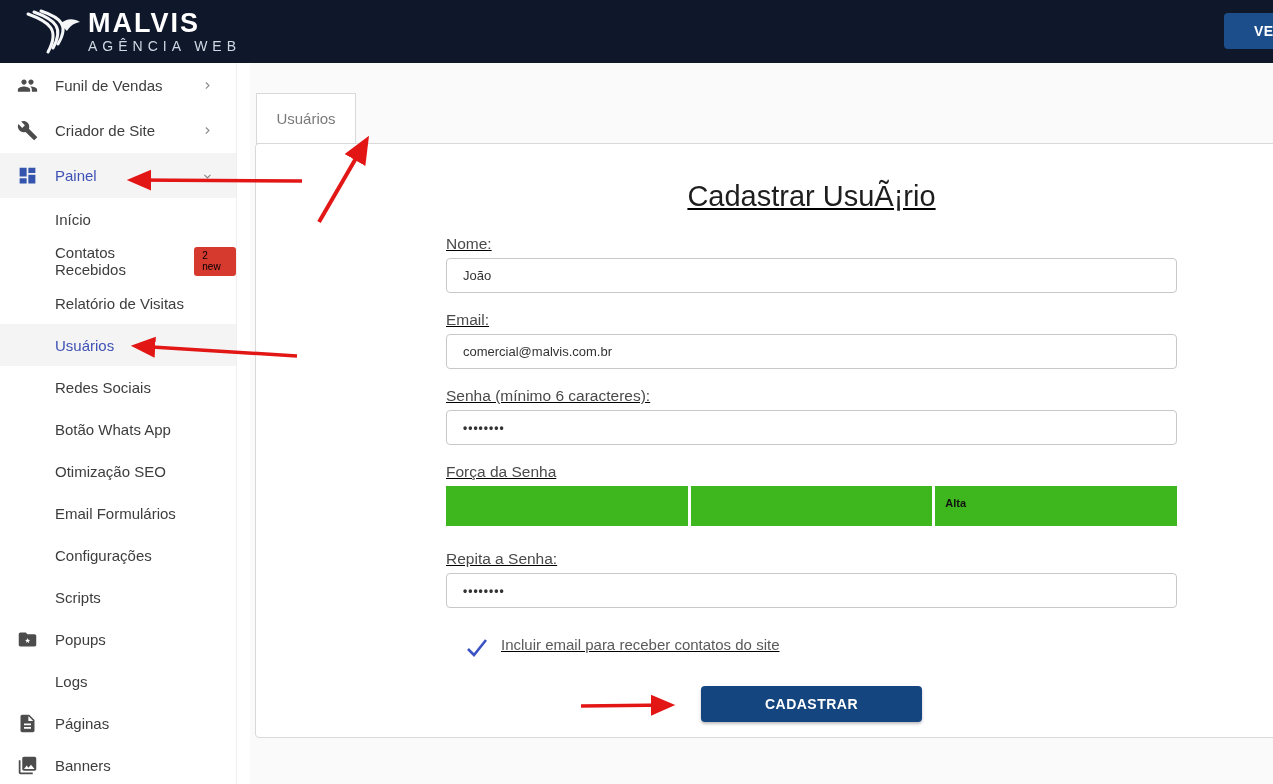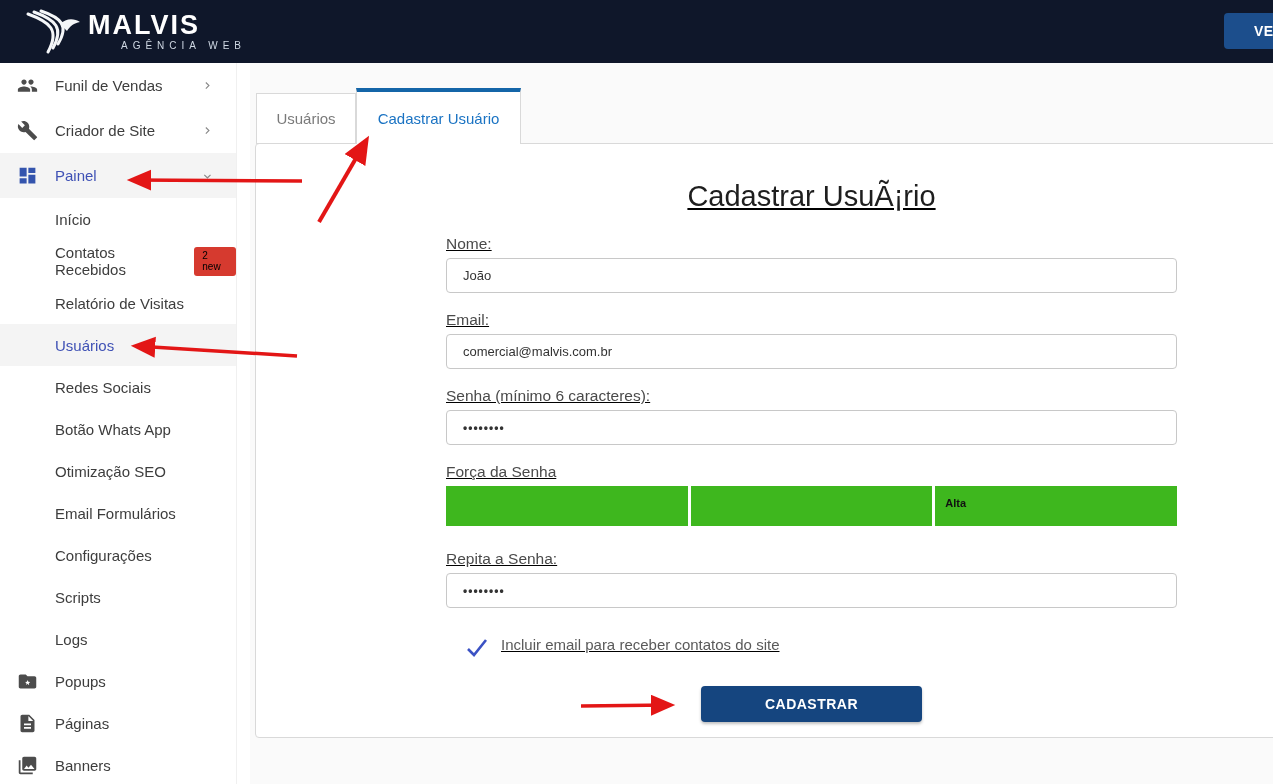--- a/index.html
+++ b/index.html
@@ -5,21 +5,21 @@
   * { margin:0; padding:0; box-sizing:border-box; }
   html,body { width:1273px; height:784px; overflow:hidden; }
   body { font-family:"Liberation Sans", sans-serif; background:#fafafa; position:relative; }
 
   
   .topbar { position:absolute; left:0; top:0; width:1273px; height:63px; background:#0f172a; z-index:10; }
   .brand { position:absolute; left:20px; top:6px; display:flex; align-items:center; }
   .brand-logo { width:62px; height:50px; }
   .brand-text { margin-left:6px; color:#fff; }
   .brand-name { font-size:27px; font-weight:bold; letter-spacing:2px; line-height:28px; }
-  .brand-sub { font-size:10px; letter-spacing:5px; color:#cfd8e3; margin-top:1px;margin-left:33px; }
+  .brand-sub { font-size:14px; letter-spacing:5px; color:#cfd8e3; margin-top:1px; }
   .top-action { position:absolute; left:1224px; top:13px; width:120px; height:36px; background:#1c4e8c;
     border:none; border-radius:4px; color:#fff; font-weight:bold; font-size:14px; letter-spacing:.5px;
     text-align:left; padding-left:30px; font-family:inherit; cursor:pointer; }
 
   
   .sidebar { position:absolute; left:0; top:63px; width:250px; bottom:0; background:#fff; z-index:5; }
   .sidebar-track { position:absolute; right:0; top:0; bottom:0; width:14px; background:#fff; border-left:1px solid #f0f0f0; }
   .nav-item { position:relative; width:236px; display:flex; align-items:center; cursor:pointer; }
   .nav-root { height:45px; }
   .nav-sub { height:42px; }
@@ -166,30 +166,30 @@
 
   <div class="nav-item nav-sub">
     <span class="nav-label">Configurações</span>
   </div>
 
   <div class="nav-item nav-sub">
     <span class="nav-label">Scripts</span>
   </div>
 
   <div class="nav-item nav-sub">
+    <span class="nav-icon">
+      <svg viewBox="0 0 24 24">
+          <path d="M20 6h-8l-2-2H4c-1.1 0-2 .9-2 2v12c0 1.1.9 2 2 2h16c1.1 0 2-.9 2-2V8c0-1.1-.9-2-2-2zm-6.42 9.99L12 14.5l-1.58 1.49.42-2.11-1.61-1.43 2.15-.18L12 10.3l.93 1.97 2.15.18-1.61 1.43.42 2.11z"></path>
+        </svg>
+    </span>
+    <span class="nav-label">Popups</span>
+  </div>
+
+  <div class="nav-item nav-sub">
     <span class="nav-label">Logs</span>
-  </div>
-
-  <div class="nav-item nav-sub">
-    <span class="nav-icon">
-      <svg viewBox="0 0 24 24">
-          <path d="M20 6h-8l-2-2H4c-1.1 0-2 .9-2 2v12c0 1.1.9 2 2 2h16c1.1 0 2-.9 2-2V8c0-1.1-.9-2-2-2zm-6.42 9.99L12 14.5l-1.58 1.49.42-2.11-1.61-1.43 2.15-.18L12 10.3l.93 1.97 2.15.18-1.61 1.43.42 2.11z"></path>
-        </svg>
-    </span>
-    <span class="nav-label">Popups</span>
   </div>
 
   <div class="nav-item nav-sub">
     <span class="nav-icon">
       <svg viewBox="0 0 24 24">
           <path d="M14 2H6c-1.1 0-2 .9-2 2v16c0 1.1.9 2 2 2h12c1.1 0 2-.9 2-2V8l-6-6zm2 16H8v-2h8v2zm0-4H8v-2h8v2zm-3-5V3.5L18.5 9H13z"></path>
         </svg>
     </span>
     <span class="nav-label">Páginas</span>
   </div>
@@ -199,21 +199,20 @@
       <svg viewBox="0 0 24 24">
           <path d="M22 16V4c0-1.1-.9-2-2-2H8c-1.1 0-2 .9-2 2v12c0 1.1.9 2 2 2h12c1.1 0 2-.9 2-2zm-11-4l2.03 2.71L16 11l4 5H8l3-4zM2 6v14c0 1.1.9 2 2 2h14v-2H4V6H2z"></path>
         </svg>
     </span>
     <span class="nav-label">Banners</span>
   </div>
 </nav>
 
 <div class="main">
   <div class="tab tab-inactive">Usuários</div>
-  <div class="tab tab-active">Cadastrar Usuário</div>
 
   <div class="panel">
     <div class="form-wrap">
       <div class="form-title">Cadastrar UsuÃ¡rio</div>
 
       <div class="f-label first">Nome:</div>
       <input class="f-input" type="text" value="João" style="">
 
       <div class="f-label">Email:</div>
       <input class="f-input" type="text" value="comercial@malvis.com.br" style="">

